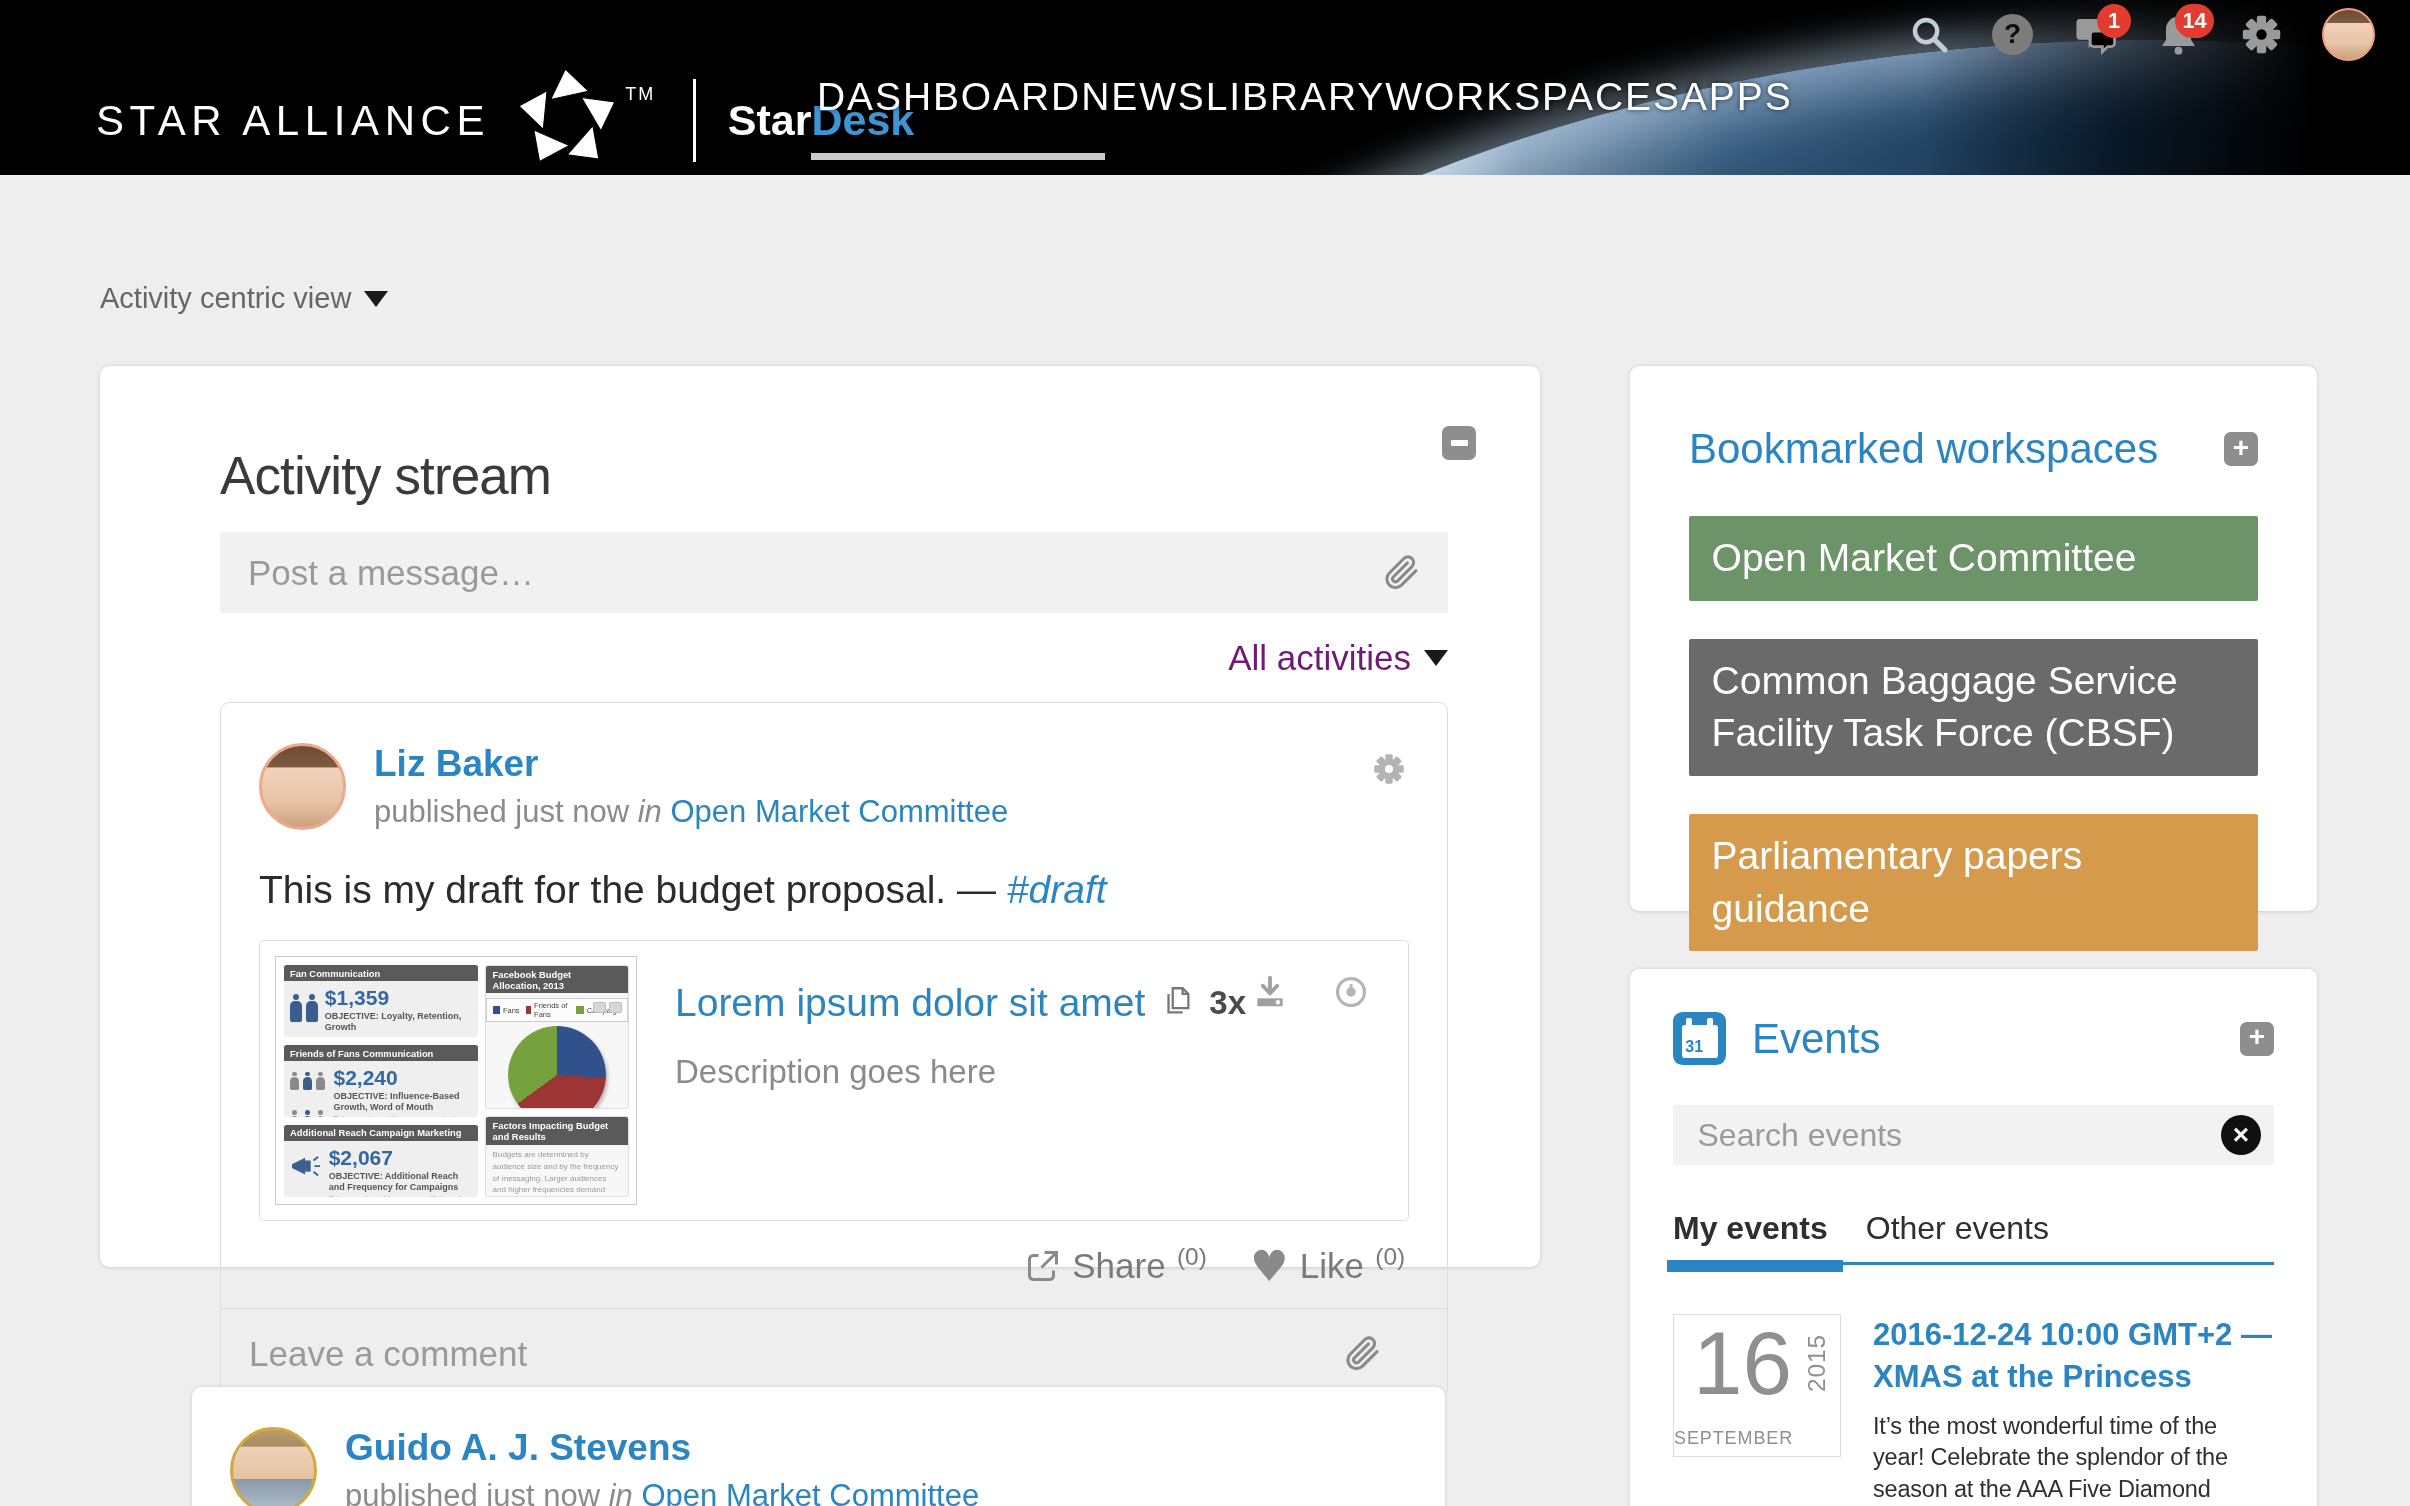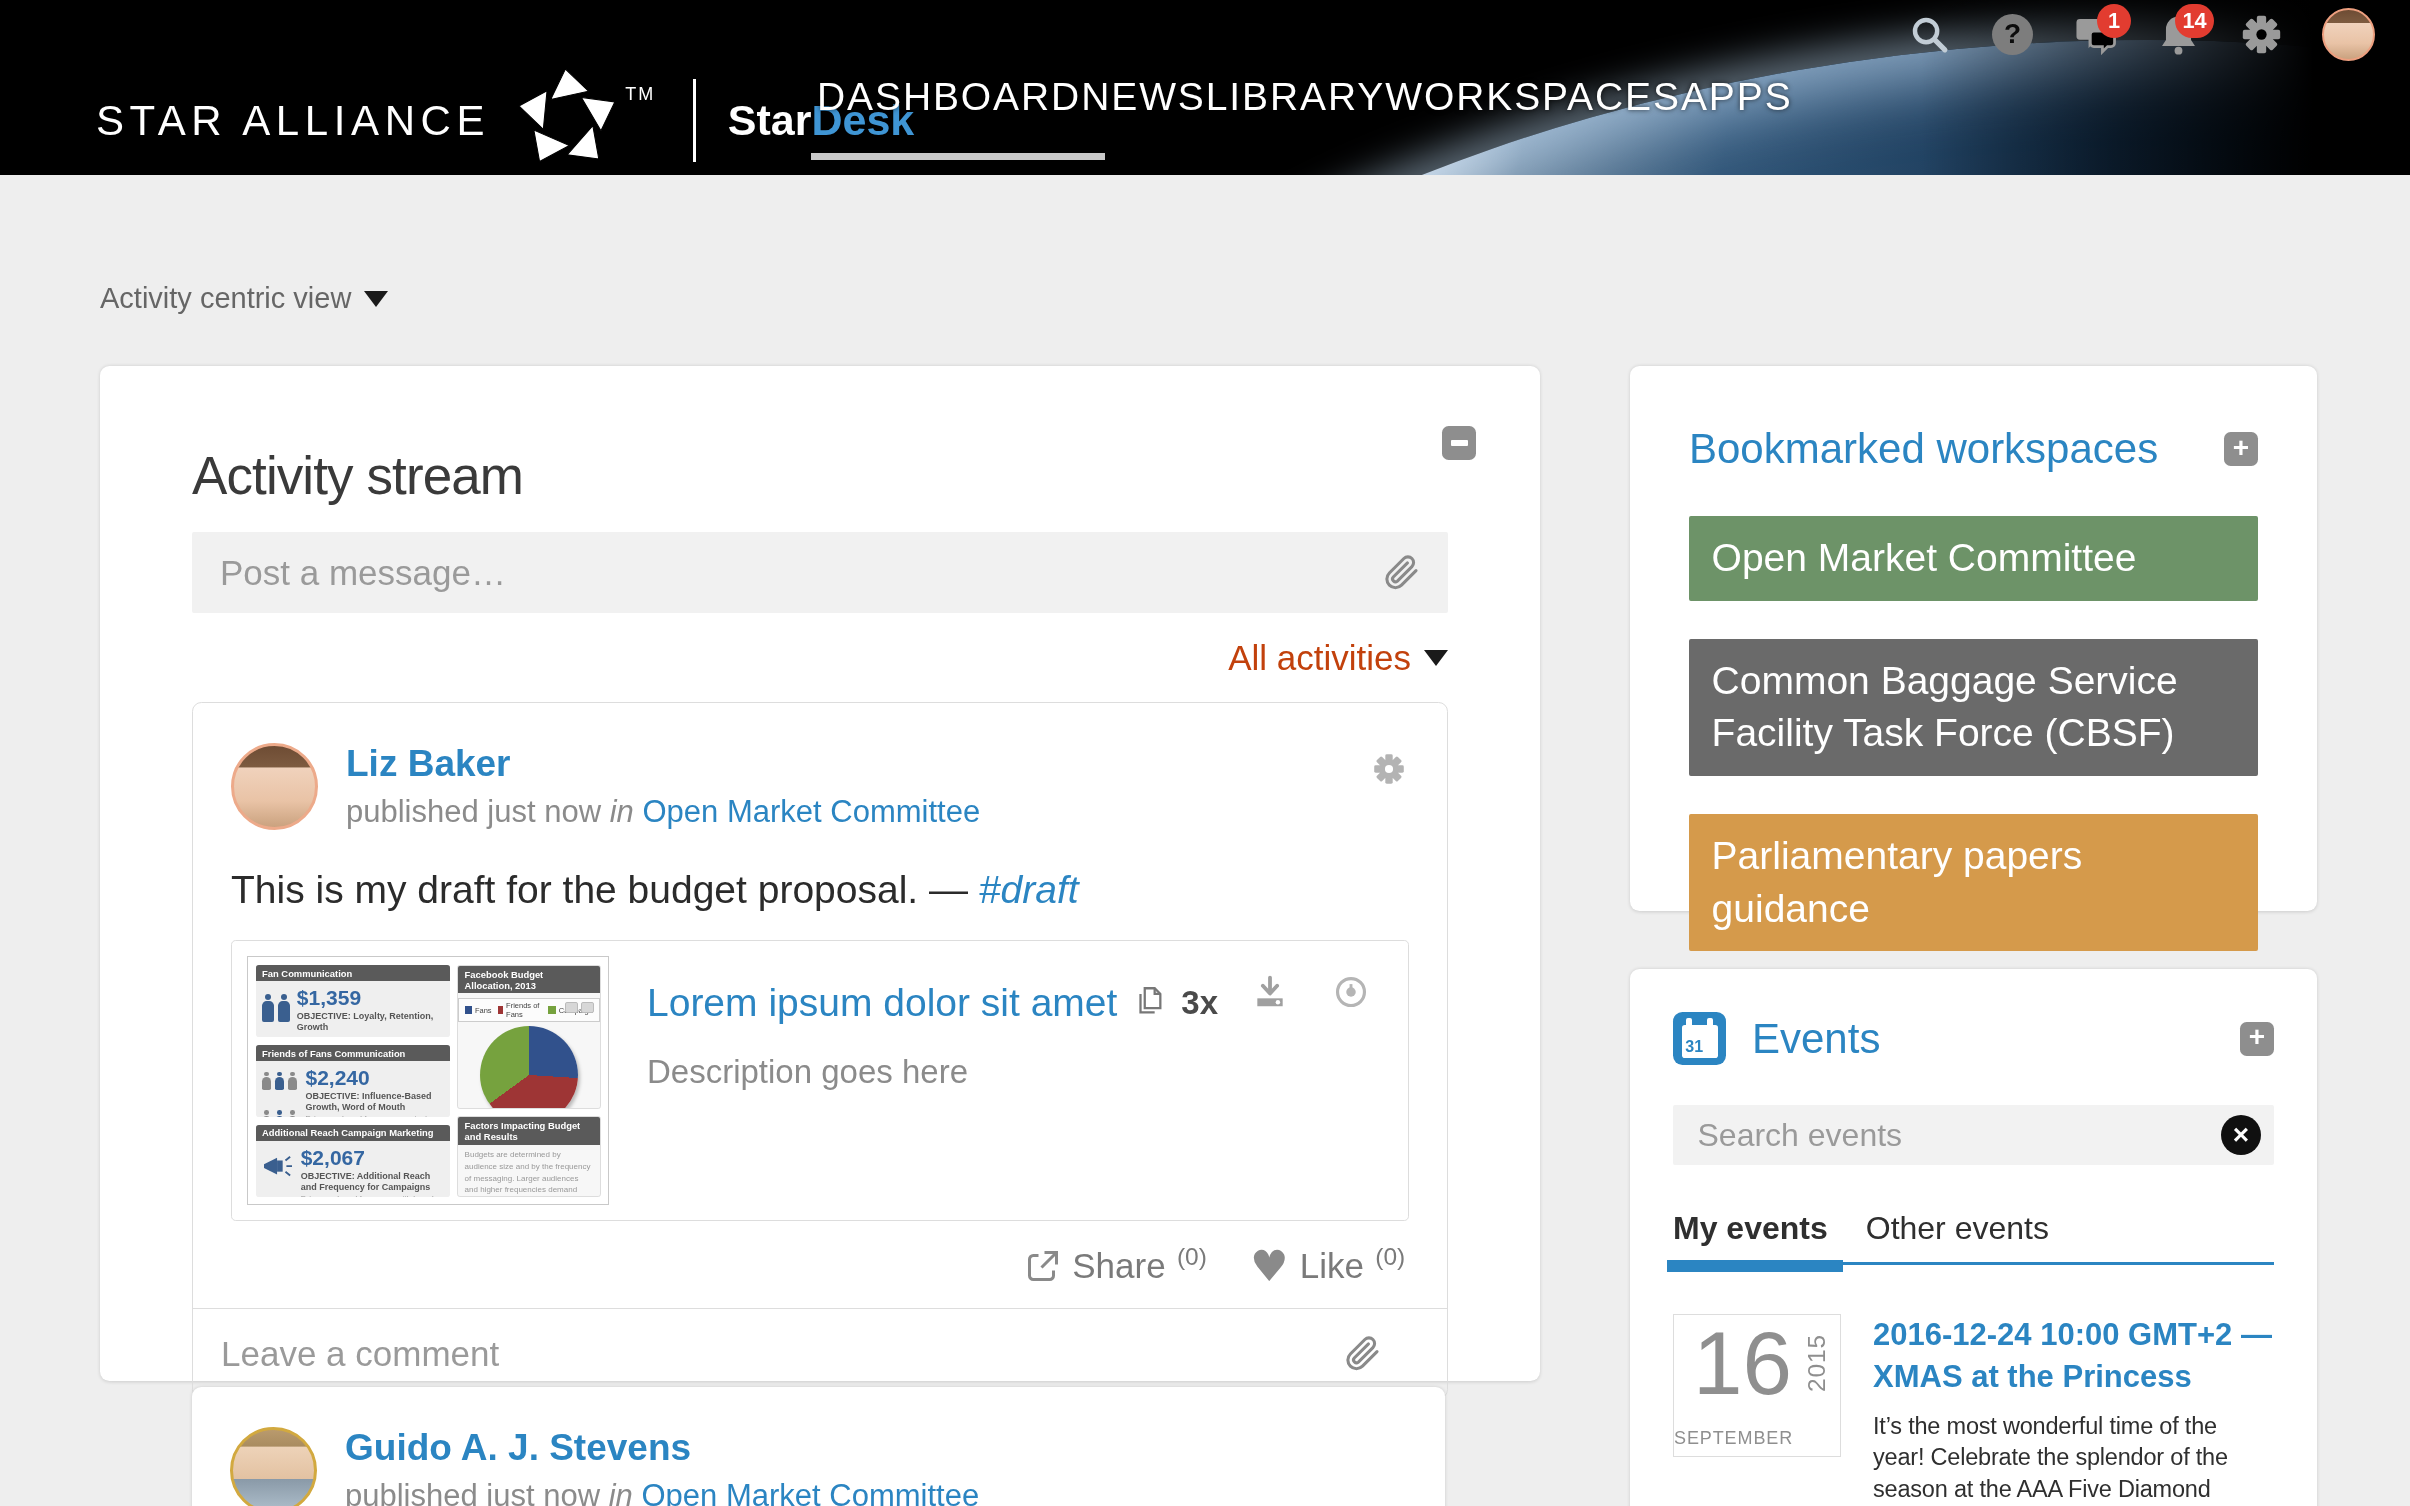--- a/index.html
+++ b/index.html
@@ -54,32 +54,32 @@
             cursor:pointer; display:flex; align-items:center; justify-content:center; }
   .sq-btn.plus::before { content:"+"; font-size:28px; font-weight:bold; line-height:1; margin-top:-2.8px; }
   .minus-bar { width:17px; height:5.6px; background:#fff; border-radius:0.9px; }
   .caret { width:0; height:0; border-left:12.2px solid transparent; border-right:12.2px solid transparent;
            border-top:16px solid #1a1a1a; display:inline-block; margin-left:13px; }
 
   .view-switcher { position:absolute; left:100px; top:282px; color:#666; font-size:29px;
                    display:flex; align-items:center; cursor:pointer; }
 
   
-  .main-card { left:100px; top:366px; width:1440px; height:1015px; padding:79px 92px 0 92px; }
+  .main-card { left:100px; top:366px; width:1440px; height:901px; padding:79px 92px 0 120px; }
   .collapse-btn { position:absolute; top:60px; right:64px; }
   .main-card h1 { font-size:53px; font-weight:400; color:#3a3a3a; letter-spacing:-0.9px; }
   .postbox { position:relative; margin-top:26px; height:81px; background:#f1f1f1; border-radius:1.9px;
              display:flex; align-items:center; }
   .postbox input, .comment-row input { flex:1; border:none; background:transparent; outline:none;
              font-size:35px; color:#444; padding:0 28px; font-family:inherit; }
   .postbox input::placeholder, .comment-row input::placeholder { color:#9a9a9a; }
   .clip { margin-right:26px; cursor:pointer; flex-shrink:0; }
 
   .filter-row { margin-top:24.5px; display:flex; justify-content:flex-end; }
-  .filter-row .filter { color:#c2410c; font-size:35px; display:flex; align-items:center; cursor:pointer; }
+  .filter-row .filter { color:#701a75; font-size:35px; display:flex; align-items:center; cursor:pointer; }
 
   .post-card { position:relative; margin-top:24.5px; border:1.4px solid #ddd; border-radius:9.4px;
                padding:40px 38px 0 38px; }
   .gear-sm { position:absolute; top:49px; right:41px; cursor:pointer; }
   .post-head { display:flex; gap:28px; }
   .post-avatar { width:87px; height:87px; flex-shrink:0; }
   .post-avatar.liz { border:3.8px solid #edaa8a; }
   .post-avatar.guido { border:3.8px solid #d2a93f; }
   .author { color:#2b85c2; font-size:37px; font-weight:bold; text-decoration:none; cursor:pointer; }
   .meta { margin-top:9.4px; color:#8b8b8b; font-size:31px; }

